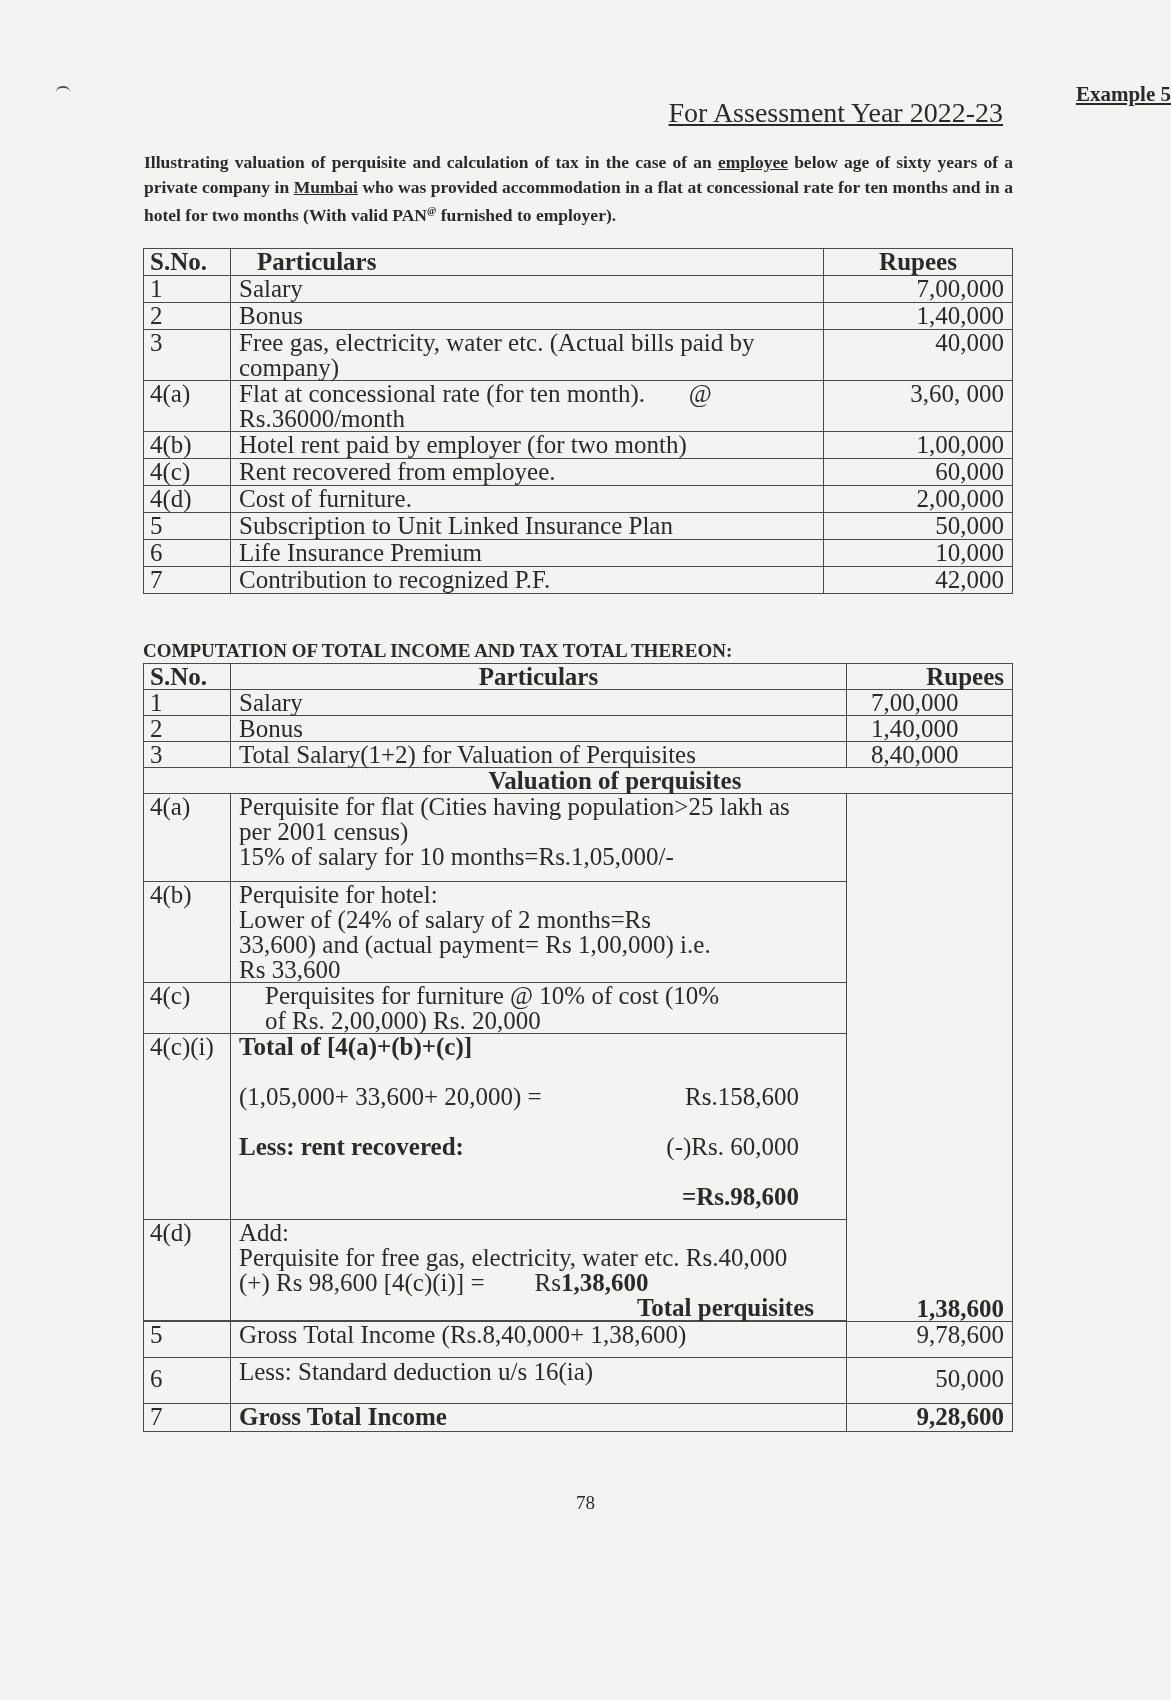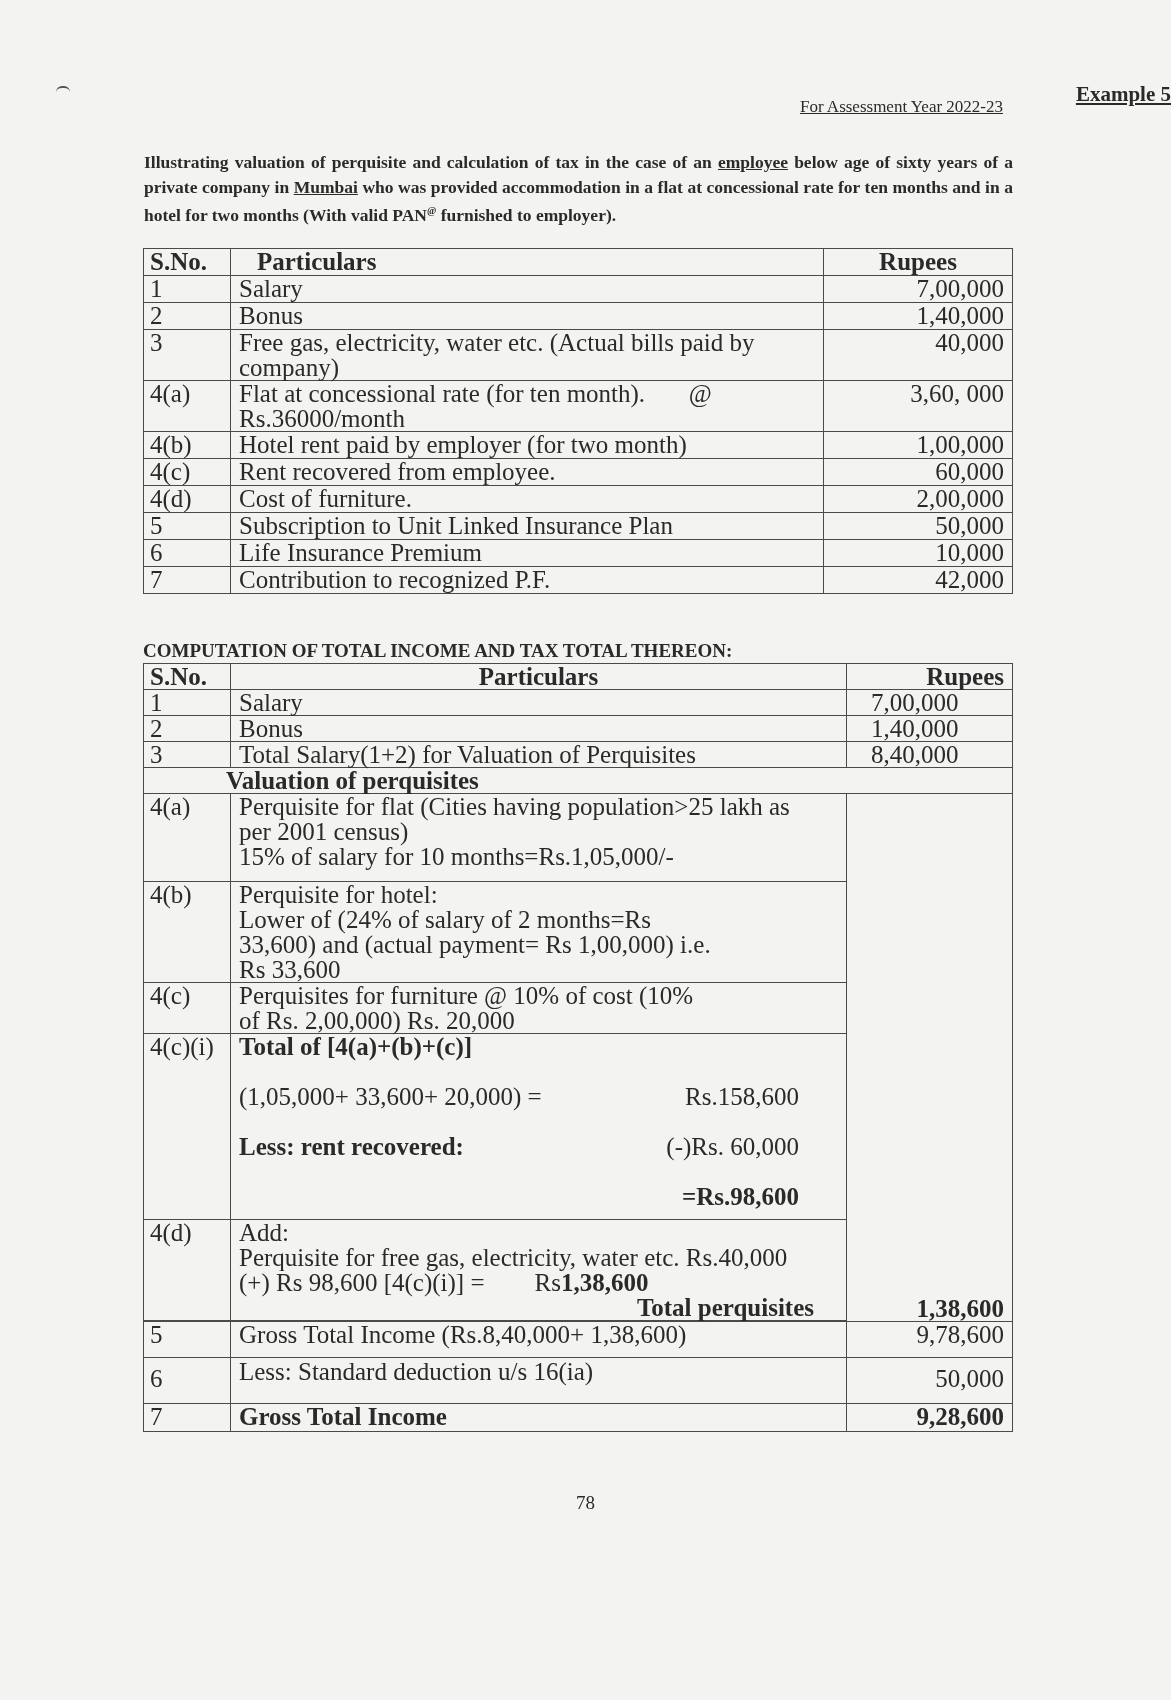--- a/index.html
+++ b/index.html
@@ -7,21 +7,21 @@
     width:1171px; height:1700px; position:relative; overflow:hidden;
     background:#f3f3f1;
     font-family:"Liberation Serif", "DejaVu Serif", serif;
     color:#2a2a2a;
   }
   .mark { position:absolute; left:56px; top:86px; width:14px; height:4px;
     border-top:2px solid #555; border-radius:8px 8px 0 0; }
   .ex-title { position:absolute; left:0; width:1171px; top:82px; text-align:right;
     font-weight:bold; font-size:21px; }
   .ex-title span { text-decoration:underline; margin-left:6px; }
-  .ay { position:absolute; right:168px; top:97px; font-size:17px; text-decoration:underline; }
+  .ay { position:absolute; right:168px; top:97px; font-size:28px; text-decoration:underline; }
   .intro { position:absolute; left:144px; width:869px; top:150px; font-size:17.5px;
     font-weight:bold; line-height:24.5px; text-align:justify; }
   .intro u { text-decoration:underline; }
   .intro sup { font-size:10px; }
   table { position:absolute; border-collapse:collapse; font-size:25px; }
   td, th { border:1.3px solid #4a4a4a; padding:0 8px; vertical-align:top; line-height:25px; }
   th { font-weight:bold; }
   .t1 { left:143px; top:248px; width:870px; }
   .t1 td.sn, .t1 th.sn { width:72px; padding-left:6px; text-align:left; }
   .t1 td.amt, .t1 th.amt { width:172px; text-align:right; }
@@ -131,21 +131,21 @@
         <td class="sn">2</td>
         <td>Bonus</td>
         <td class="amt">1,40,000</td>
       </tr>
   <tr>
         <td class="sn">3</td>
         <td>Total Salary(1+2) for Valuation of Perquisites</td>
         <td class="amt">8,40,000</td>
       </tr>
   <tr>
-    <td colspan="3" class="sect" style="padding-left:82px;">Valuation of perquisites</td>
+    <td colspan="3" class="sect" style="padding-left:82px;text-align:center;">Valuation of perquisites</td>
   </tr>
   <tr>
     <td class="sn">4(a)</td>
     <td style="padding-bottom:12px;">
       <div style="width:560px;">Perquisite for flat (Cities having population&gt;25 lakh as per 2001 census)</div>
       <div>15% of salary for 10 months=Rs.1,05,000/-</div>
     </td>
     <td rowspan="6" class="amt amt-bottom">
       <span class="b">1,38,600</span>
     </td>
@@ -153,21 +153,21 @@
   <tr>
     <td class="sn">4(b)</td>
     <td>
       <div>Perquisite for hotel:</div>
       <div style="width:480px;">Lower of (24% of salary of 2 months=Rs 33,600) and (actual payment= Rs 1,00,000) i.e. Rs 33,600</div>
     </td>
   </tr>
   <tr>
     <td class="sn">4(c)</td>
     <td>
-      <div style="width:480px;">Perquisites for furniture @ 10% of cost (10% of Rs. 2,00,000) Rs. 20,000</div>
+      <div style="width:480px;margin-left:26px;">Perquisites for furniture @ 10% of cost (10% of Rs. 2,00,000) Rs. 20,000</div>
     </td>
   </tr>
   <tr>
     <td class="sn">4(c)(i)</td>
     <td style="padding-bottom:10px;">
       <div class="b">Total of [4(a)+(b)+(c)]</div>
       <div class="calc">
             <span> (1,05,000+ 33,600+ 20,000) =</span>
             <span class="r">Rs.158,600</span>
           </div>

